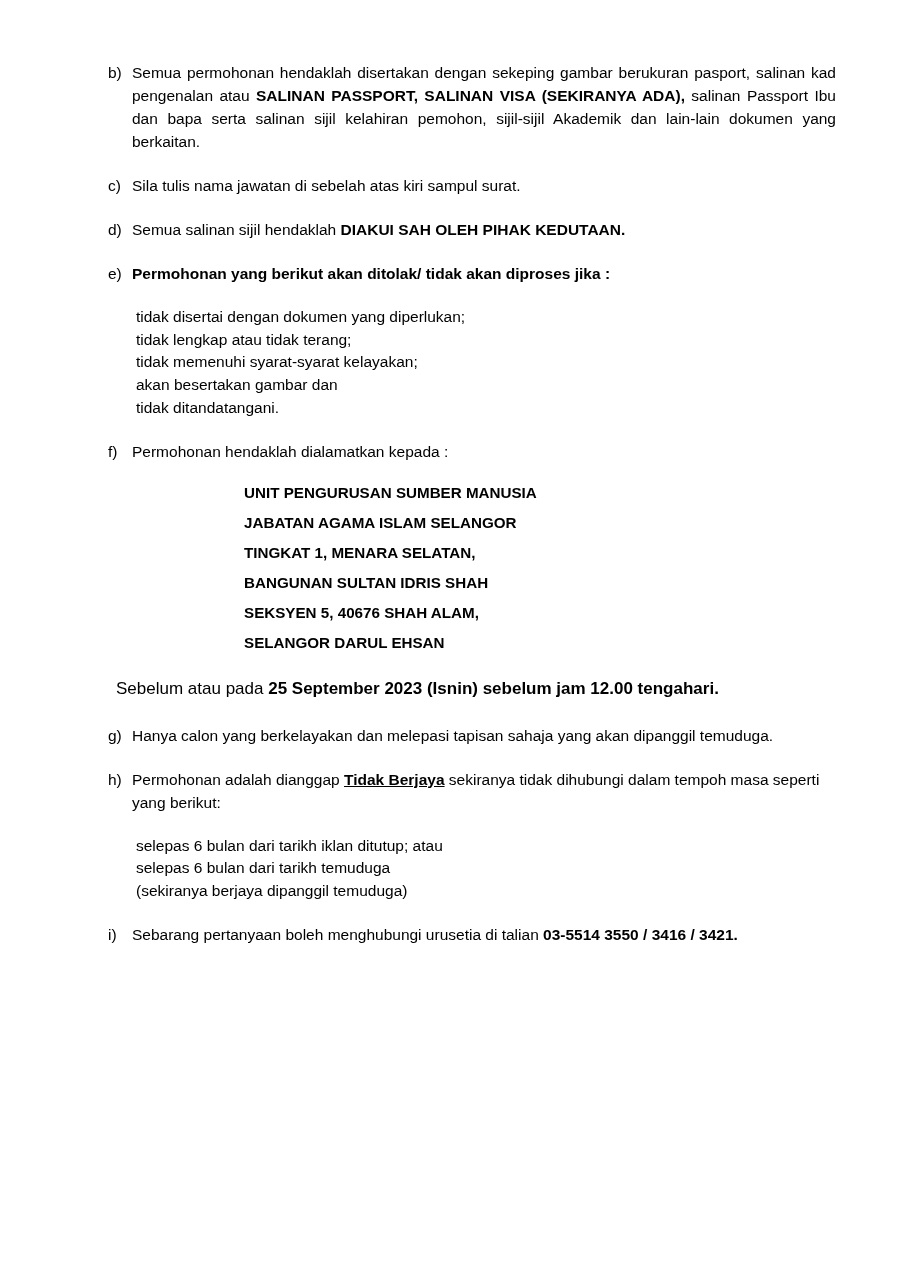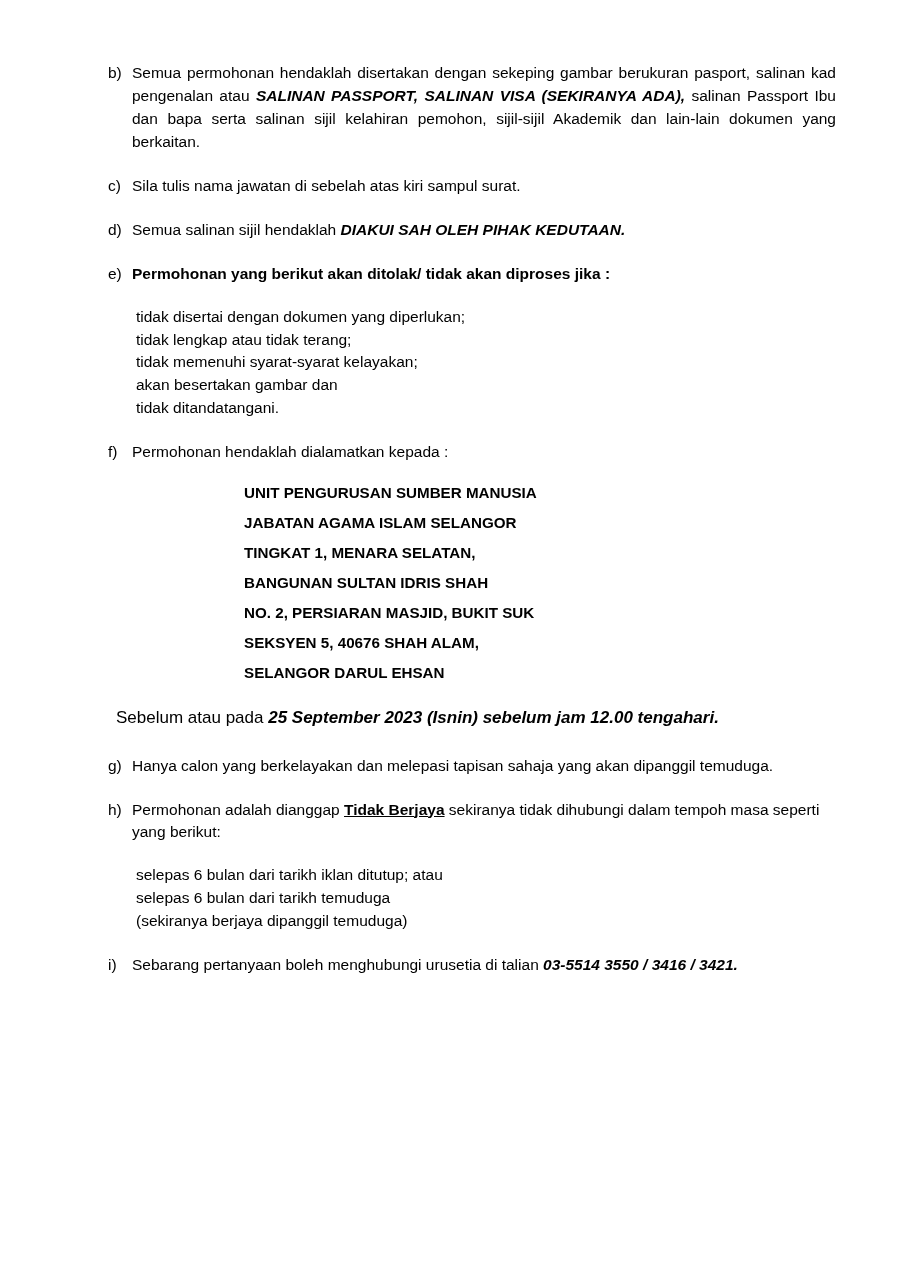--- a/index.html
+++ b/index.html
@@ -34,21 +34,20 @@
   }
   .body-col {
     flex: 1 1 auto;
   }
   .justified {
     text-align: justify;
     text-justify: inter-word;
   }
   b, .b {
     font-weight: bold;
-    font-style: italic;
   }
   .sub-line {
     display: block;
     padding-left: 4px;
   }
   .list-block {
     margin-top: 20px;
   }
   .address {
     margin: 0 0 22px 0;
@@ -117,21 +116,20 @@
   <div class="item tight">
     <div class="marker">f)</div>
     <div class="body-col">Permohonan hendaklah dialamatkan kepada :</div>
   </div>
 
   <div class="address">
     <div>UNIT PENGURUSAN SUMBER MANUSIA</div>
     <div>JABATAN AGAMA ISLAM SELANGOR</div>
     <div>TINGKAT 1, MENARA SELATAN,</div>
     <div>BANGUNAN SULTAN IDRIS SHAH</div>
-    <div>NO. 2, PERSIARAN MASJID, BUKIT SUK</div>
     <div>SEKSYEN 5, 40676 SHAH ALAM,</div>
     <div>SELANGOR DARUL EHSAN</div>
   </div>
 
   <div class="deadline"><span>Sebelum atau pada </span><span class="b">25 September 2023 (Isnin) sebelum jam 12.00 tengahari.</span></div>
 
   <div class="item">
     <div class="marker">g)</div>
     <div class="body-col">Hanya calon yang berkelayakan dan melepasi tapisan sahaja yang akan dipanggil temuduga.</div>
   </div>

